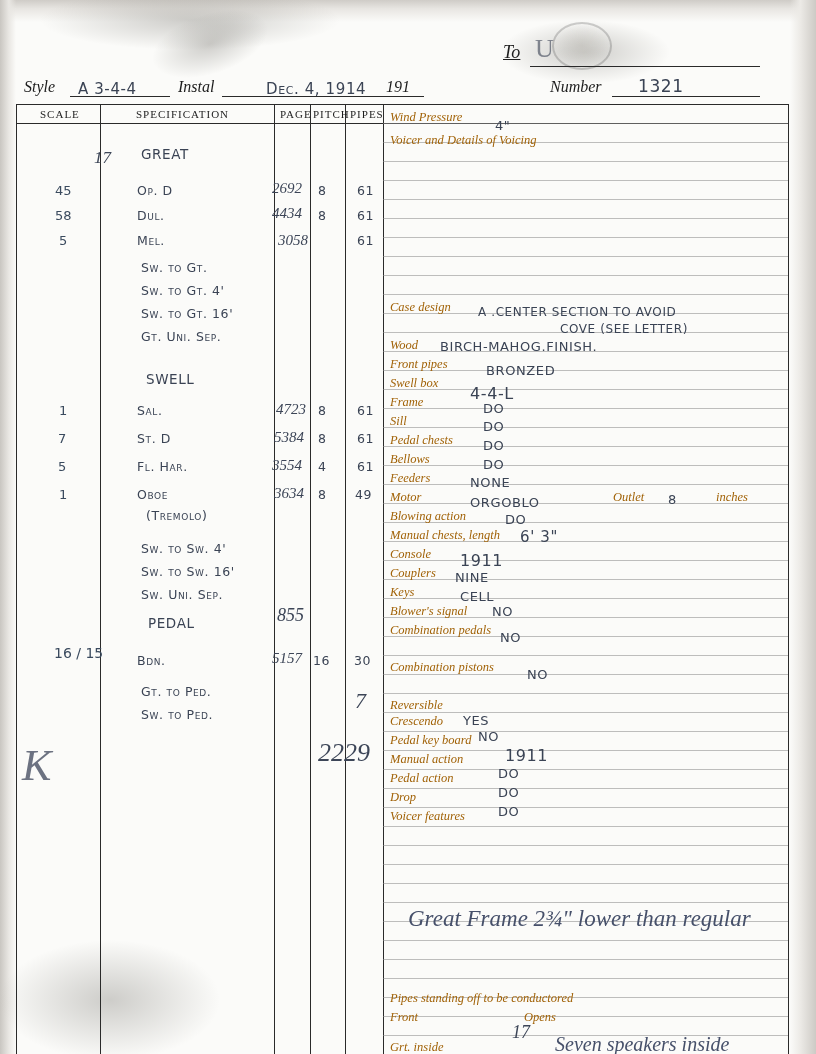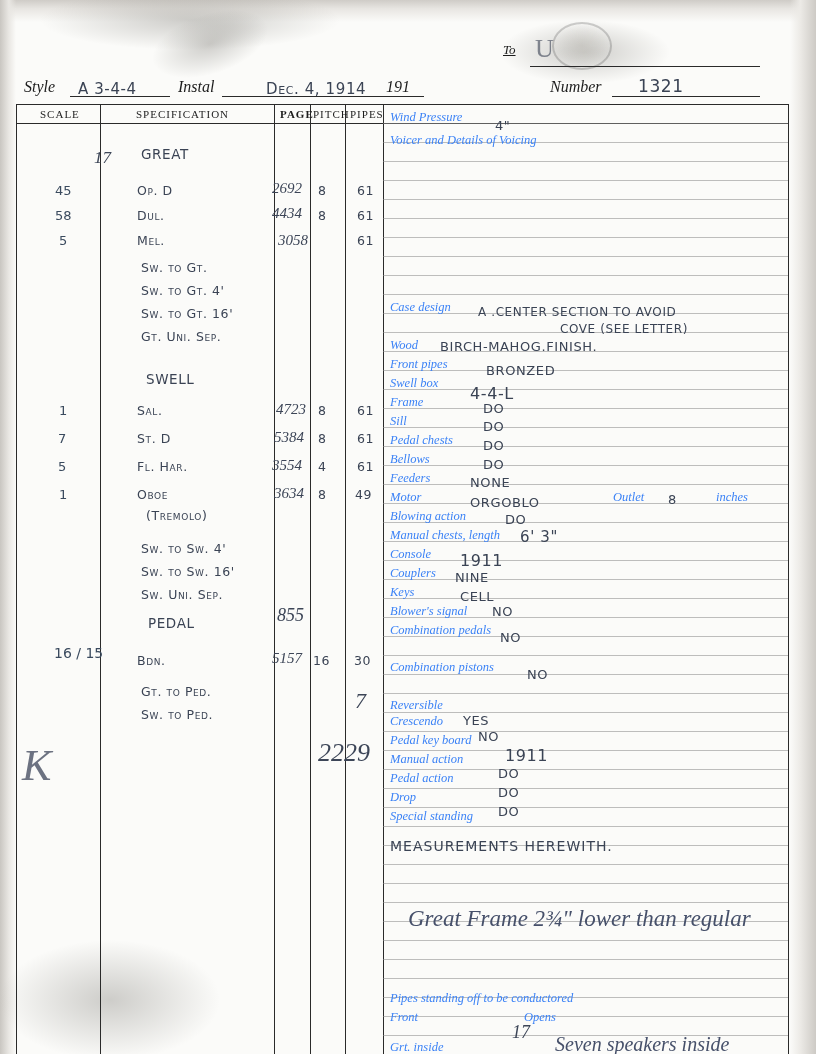--- a/index.html
+++ b/index.html
@@ -50,21 +50,21 @@
     position: absolute;
     left: 300px; top: 38px;
     font-size: 21px;
     font-weight: bold;
     letter-spacing: 0.5px;
     color: #1d1d1d;
     font-family: "Liberation Serif", serif;
   }
   .to-label {
     position: absolute; left: 503px; top: 42px;
-    font-size: 13px; font-style: italic; color: #1d1d1d; text-decoration: underline;
+    font-size: 18px; font-style: italic; color: #1d1d1d; text-decoration: underline;
   }
   .hand {
     font-family: "DejaVu Sans", sans-serif;
     color: #2f3b52;
   }
   .to-value {
     position: absolute; left: 535px; top: 34px;
     font-size: 26px; letter-spacing: 6px;
     color: rgba(40,50,70,0.55);
     font-family: "Liberation Serif", serif;
@@ -128,21 +128,21 @@
     font-style: italic;
     color: #3c4557;
     white-space: nowrap;
   }
 
   
   .rlabel {
     position: absolute;
     font-size: 12.5px;
     font-style: italic;
-    color: #3b82f6;
+    color: #a16207;
     font-family: "Liberation Serif", serif;
     white-space: nowrap;
   }
   .rval {
     position: absolute;
     font-family: "DejaVu Sans", sans-serif;
     font-size: 13px;
     font-variant: small-caps;
     letter-spacing: 0.6px;
     color: #3a4354;
@@ -204,21 +204,21 @@
   <div class="rule vrule" style="left:16px;  top:104px; height:950px;"></div>
   <div class="rule vrule" style="left:100px; top:104px; height:950px;"></div>
   <div class="rule vrule" style="left:274px; top:104px; height:950px;"></div>
   <div class="rule vrule" style="left:310px; top:104px; height:950px;"></div>
   <div class="rule vrule" style="left:345px; top:104px; height:950px;"></div>
   <div class="rule vrule" style="left:383px; top:104px; height:950px;"></div>
   <div class="rule vrule" style="left:788px; top:104px; height:950px;"></div>
 
   <div class="colhead" style="left:40px;  top:108px;">SCALE</div>
   <div class="colhead" style="left:136px; top:108px;">SPECIFICATION</div>
-  <div class="colhead" style="left:280px; top:108px;font-weight:bold;">PAGE</div>
+  <div class="colhead" style="left:280px; top:108px;">PAGE</div>
   <div class="colhead" style="left:313px; top:108px;">PITCH</div>
   <div class="colhead" style="left:350px; top:108px;">PIPES</div>
 
   <div id="right-lines">
       <div class="rule hrule faint" style="left: 383px; top: 123px; width: 405px;"></div>
       <div class="rule hrule faint" style="left: 383px; top: 142px; width: 405px;"></div>
       <div class="rule hrule faint" style="left: 383px; top: 161px; width: 405px;"></div>
       <div class="rule hrule faint" style="left: 383px; top: 180px; width: 405px;"></div>
       <div class="rule hrule faint" style="left: 383px; top: 199px; width: 405px;"></div>
       <div class="rule hrule faint" style="left: 383px; top: 218px; width: 405px;"></div>
@@ -413,24 +413,23 @@
 
   <div class="rlabel" style="left:390px; top:752px;">Manual action</div>
   <div class="rval" style="left:505px; top:746px; font-size:16px;">1911</div>
 
   <div class="rlabel" style="left:390px; top:771px;">Pedal action</div>
   <div class="rval" style="left:498px; top:766px;">DO</div>
 
   <div class="rlabel" style="left:390px; top:790px;">Drop</div>
   <div class="rval" style="left:498px; top:785px;">DO</div>
 
-  <div class="rlabel" style="left:390px; top:809px;">Special standing</div>
+  <div class="rlabel" style="left:390px; top:809px;">Voicer features</div>
   <div class="rval" style="left:498px; top:804px;">DO</div>
 
-  <div class="rval" style="left:390px; top:838px; font-size:14px; letter-spacing:1px;">MEASUREMENTS HEREWITH.</div>
 
   <div class="note-cursive" style="left:408px; top:906px;">Great Frame 2¾" lower than regular</div>
 
   <div class="rlabel" style="left:390px; top:991px;">Pipes standing off to be conductored</div>
   <div class="rlabel" style="left:390px; top:1010px;">Front</div>
   <div class="rlabel" style="left:524px; top:1010px;">Opens</div>
   <div class="pen" style="left:512px; top:1022px; font-size:18px;">17</div>
   <div class="rlabel" style="left:390px; top:1040px;">Grt. inside</div>
   <div class="note-cursive" style="left:555px; top:1033px; font-size:20px;">Seven speakers inside</div>
 

